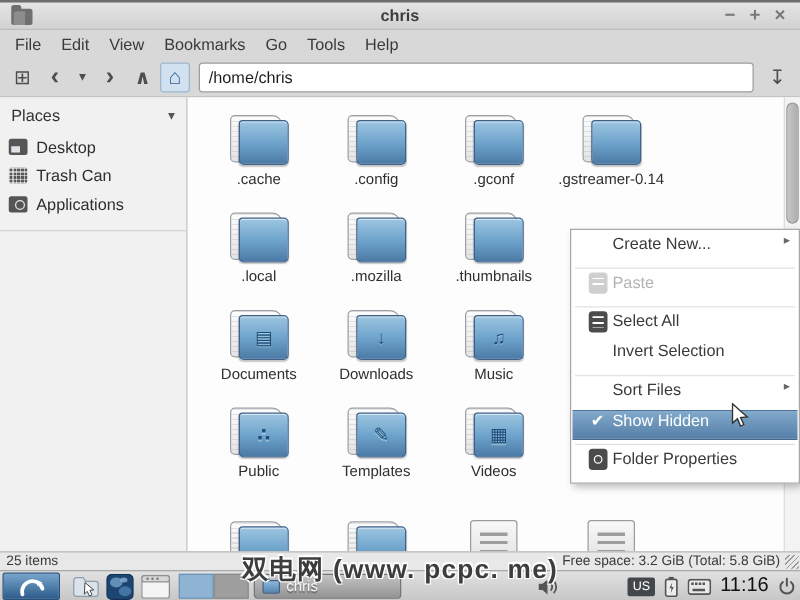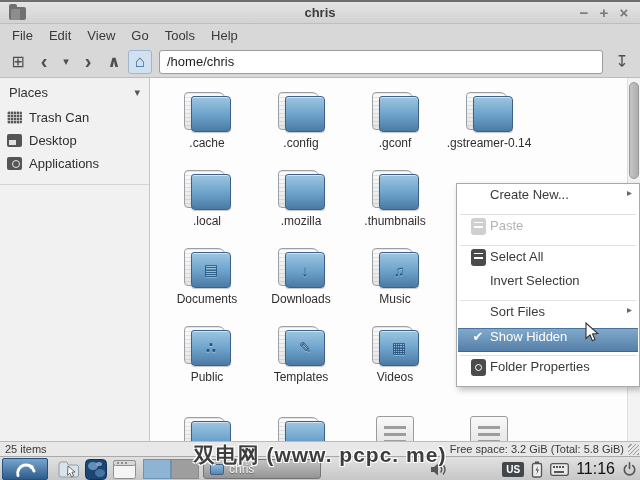--- a/index.html
+++ b/index.html
@@ -142,21 +142,21 @@
     background:linear-gradient(#c3c3c3,#949494); border:1px solid #757575; border-radius:3px;
     display:flex; align-items:center; gap:5px; padding:0 6px; }
   .task-button .tb-folder { width:14px; height:11px; background:linear-gradient(#8db8d9,#5585b0);
     border:1px solid #3d6189; border-radius:2px; position:relative; }
   .task-button .tb-folder::before { content:""; position:absolute; left:-1px; top:-3px;
     width:6px; height:3px; background:#6d9cc4; border-radius:2px 2px 0 0; }
   .task-button .tb-label { font-size:12px; color:#f4f4f4; text-shadow:0 1px 1px rgba(0,0,0,.4);
     overflow:hidden; white-space:nowrap; }
   .tray { position:absolute; right:3px; top:0; height:24px; display:flex; align-items:center; gap:7px; }
   .kb-badge { min-width:22px; height:15px; background:#42474c; border-radius:2px;
-    color:#fff; font-size:10px; font-weight:bold; display:flex; align-items:center;
+    color:#fff; font-size:10px; font-weight:normal; display:flex; align-items:center;
     justify-content:center; padding:0 2px;margin-left:48px; }
   .clock { font-size:16px; color:#111; }
 
   .watermark { position:absolute; left:0; width:640px; top:441px; text-align:center; z-index:60;
     font-size:21px; font-weight:bold; color:#3d3d3d; letter-spacing:1px; pointer-events:none;
     text-shadow:-1px -1px 0 #fff, 1px -1px 0 #fff, -1px 1px 0 #fff, 1px 1px 0 #fff; }
 
   .cursor { position:absolute; left:585px; top:322px; z-index:100; pointer-events:none; }
 </style>
 </head>
@@ -169,20 +169,21 @@
     <span class="win-btn">−</span>
     <span class="win-btn">+</span>
     <span class="win-btn">×</span>
   </div>
 </div>
 
 <div class="menubar" id="menubar">
     <span class="mb-item">File</span>
     <span class="mb-item">Edit</span>
     <span class="mb-item">View</span>
+    <span class="mb-item">Bookmarks</span>
     <span class="mb-item">Go</span>
     <span class="mb-item">Tools</span>
     <span class="mb-item">Help</span>
   </div>
 
 <div class="toolbar">
   <span class="tb-btn">⊞</span>
   <span class="tb-btn" style="font-size:20px;font-weight:bold;">‹</span>
   <span class="tb-btn small">▾</span>
   <span class="tb-btn" style="font-size:20px;font-weight:bold;">›</span>
@@ -193,26 +194,26 @@
 </div>
 
 <div class="content">
   <div class="sidebar">
     <div class="sb-header">
       <span>Places</span>
       <span class="arrow">▾</span>
     </div>
     <div id="sidebar-items">
         <div class="sb-item">
+          <span class="si desktop-icon"></span>
+          <span>Desktop</span>
+        </div>
+        <div class="sb-item">
           <span class="si trash-icon"></span>
           <span>Trash Can</span>
-        </div>
-        <div class="sb-item">
-          <span class="si desktop-icon"></span>
-          <span>Desktop</span>
         </div>
         <div class="sb-item">
           <span class="si applications-icon"></span>
           <span>Applications</span>
         </div>
       </div>
     <div class="sb-sep"></div>
   </div>
   <div class="fileview" id="fileview">
     <div class="scrollbar">

